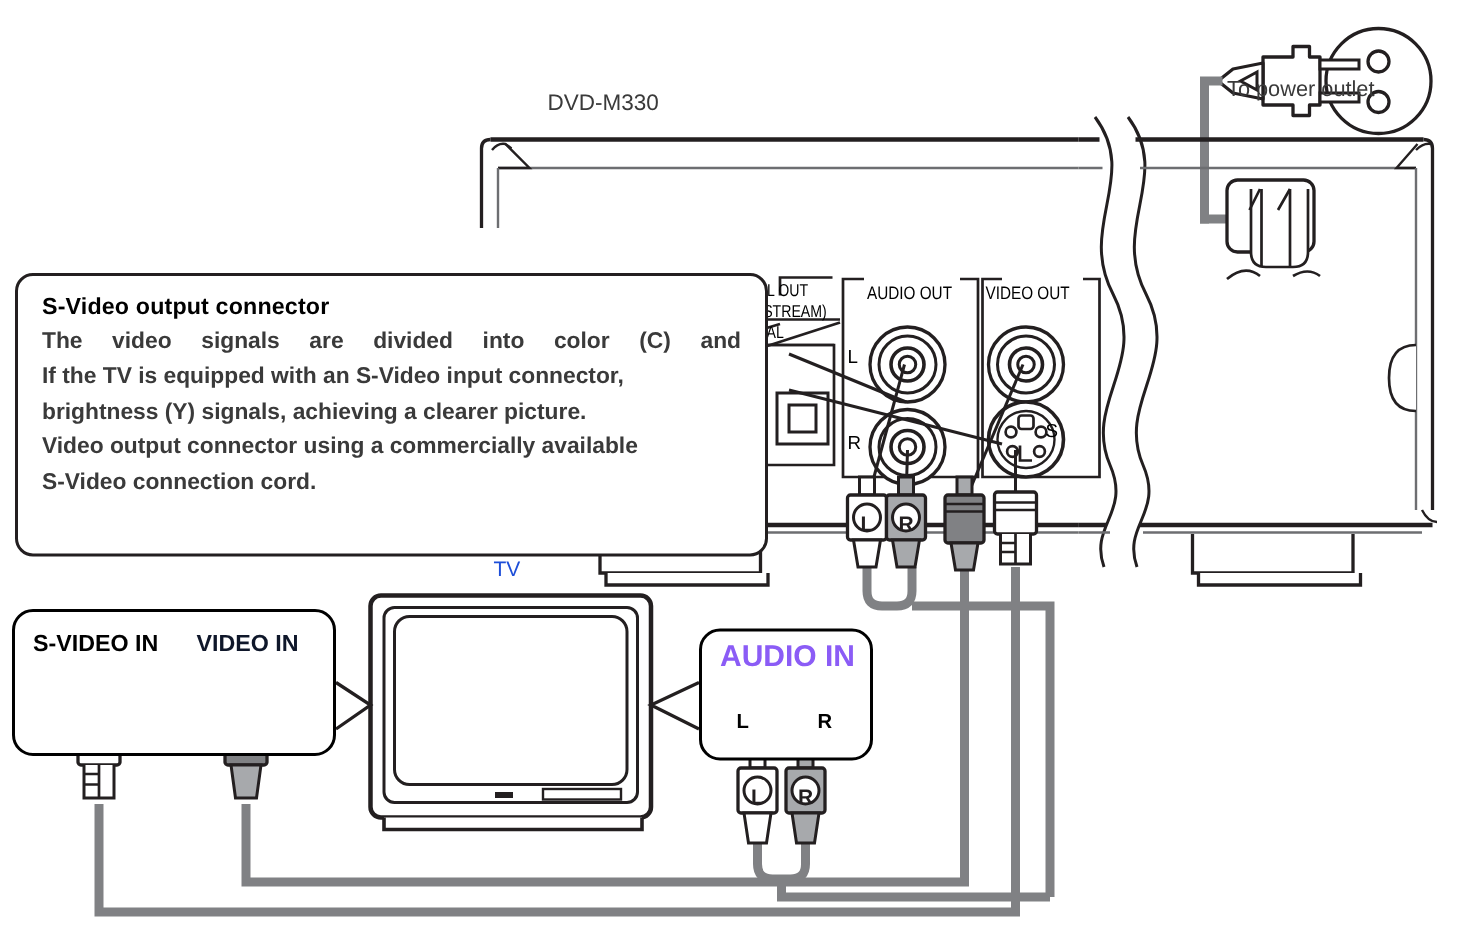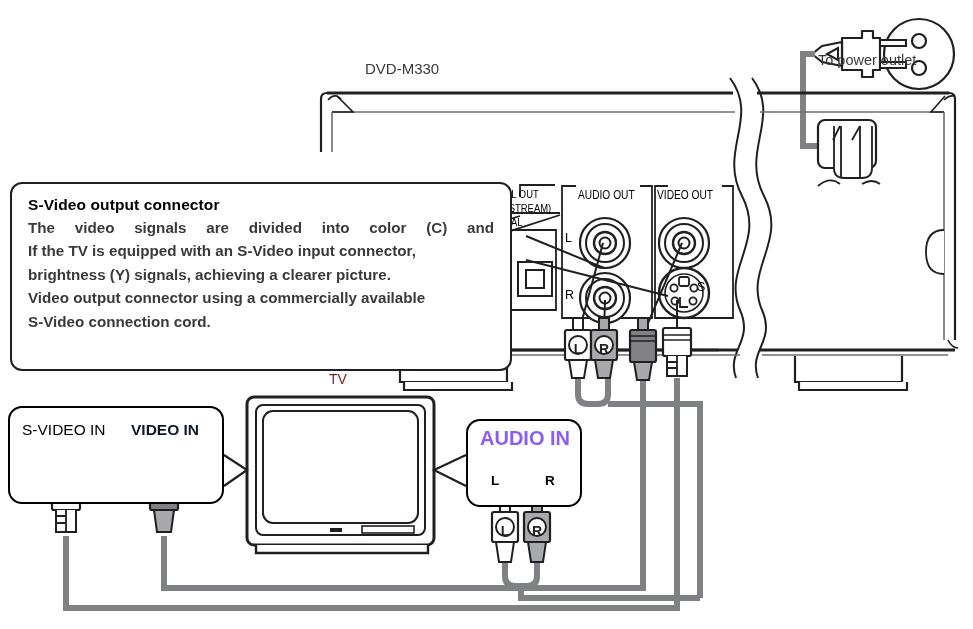--- a/index.html
+++ b/index.html
@@ -22,24 +22,24 @@
   #callout .c-body span.j{text-align:justify;text-align-last:justify;}
 
   
   .sub-callout{position:absolute;background:#fff;border:2.2px solid #000;
        border-radius:14px;box-sizing:border-box;z-index:20;}
   #tv-in-callout{left:8px;top:406px;width:216px;height:98px;}
   #audio-in-callout{left:466px;top:419px;width:116px;height:88px;}
 
   .cap{position:absolute;z-index:25;white-space:pre;}
   .cap-dvd{left:365px;top:60px;font-size:15px;color:#3a3a3a;}
-  .cap-tv{left:329px;top:371px;font-size:14px;color:#7f1d1d;}
+  .cap-tv{left:329px;top:371px;font-size:14px;color:#1d4ed8;}
   .cap-power{left:818px;top:4px;font-size:14.5px;color:#3a3a3a;margin-top:48px;}
 
-  .cap-svin{left:22px;top:421px;font-size:15.5px;font-weight:normal;color:#000;}
+  .cap-svin{left:22px;top:421px;font-size:15.5px;font-weight:bold;color:#000;}
   .cap-vin{left:131px;top:421px;font-size:15.5px;font-weight:bold;color:#0f172a;}
   .cap-audioin{left:480px;top:427px;font-size:20px;font-weight:bold;color:#8b5cf6;}
   .cap-ain-l{left:491px;top:473px;font-size:13.5px;font-weight:bold;color:#000;}
   .cap-ain-r{left:545px;top:473px;font-size:13.5px;font-weight:bold;color:#000;}
 
   
   .rp{position:absolute;z-index:22;white-space:pre;color:#000;
       font-family:"Liberation Sans",sans-serif;}
   .rp-dig1{left:505px;top:188px;font-size:11.5px;transform:scaleX(.82);transform-origin:left top;}
   .rp-dig2{left:503px;top:202px;font-size:11.5px;transform:scaleX(.82);transform-origin:left top;}

